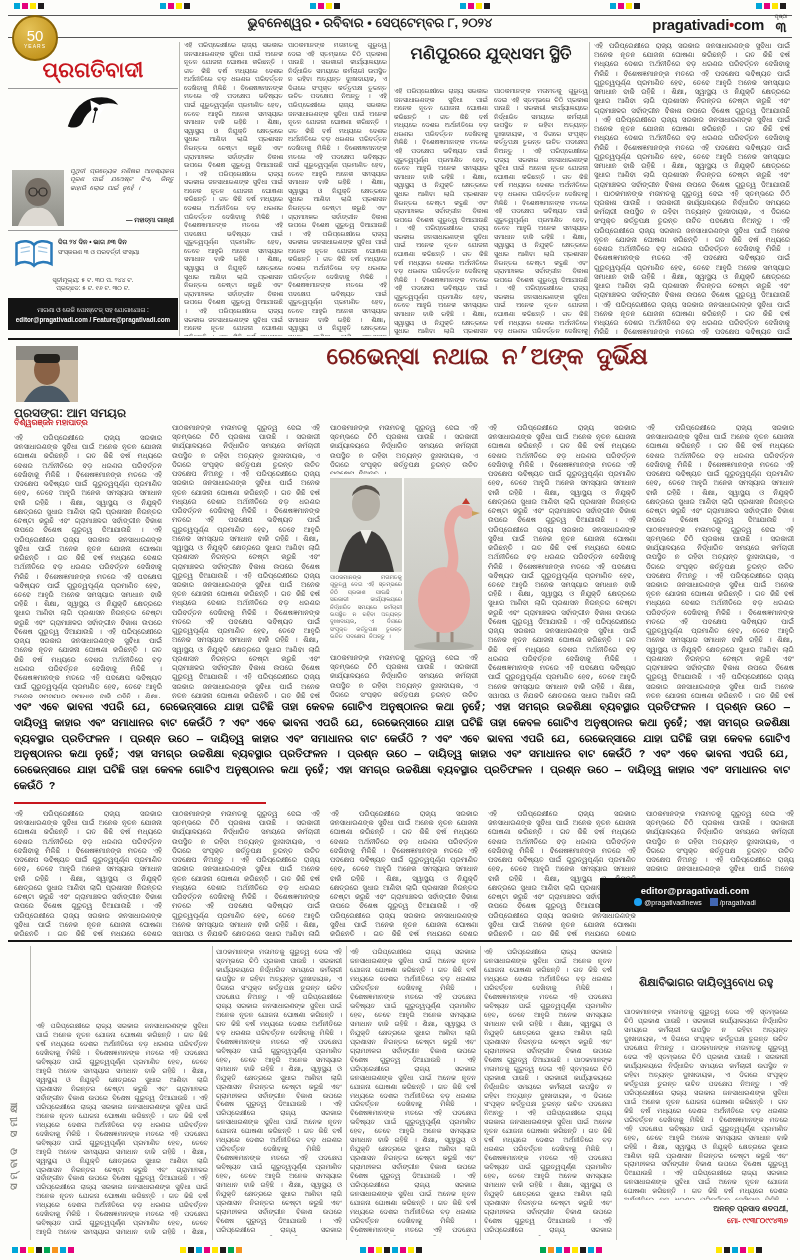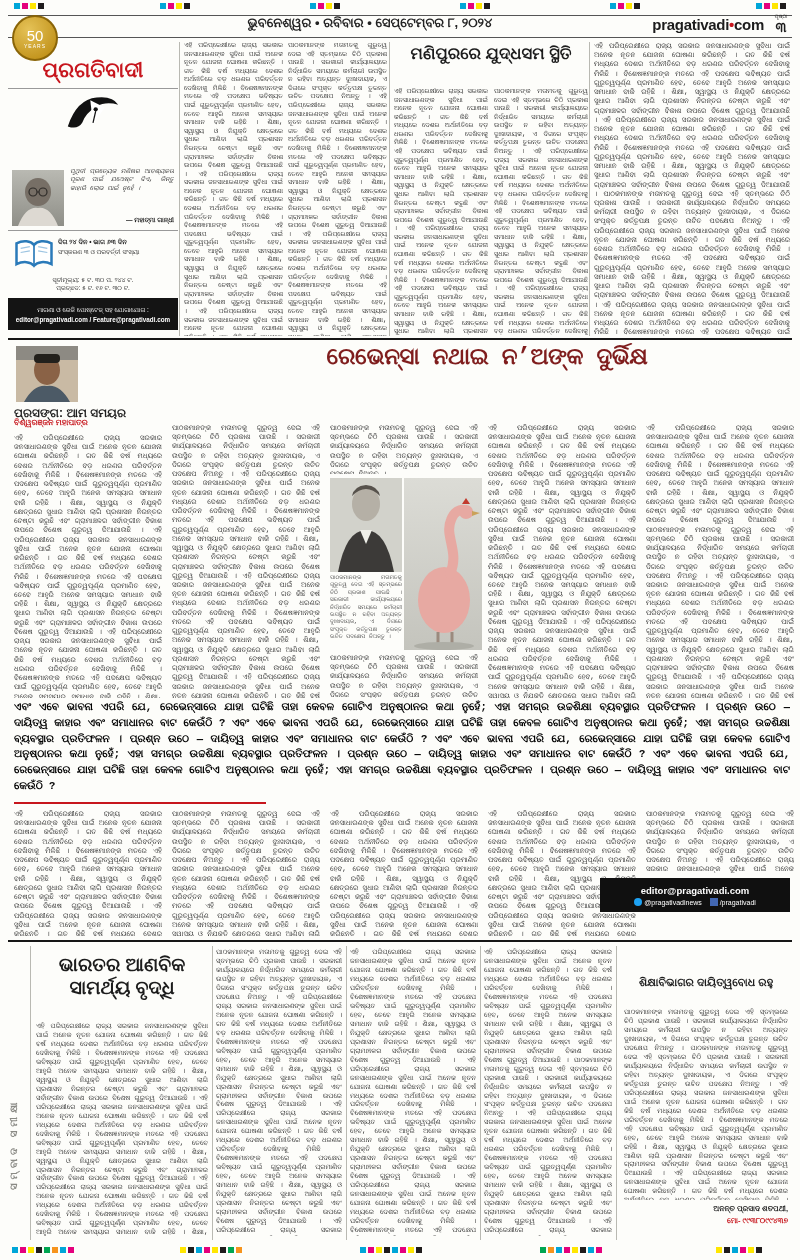--- a/index.html
+++ b/index.html
@@ -259,21 +259,20 @@
       &nbsp;&nbsp;
       <span class="ic" style="background:#4267B2;"></span><span>/pragativadi</span>
     </div>
   </div>
 
   <div class="hr2" style="left:8px;top:940px;width:784px;"></div>
 
   <div class="abs vert" style="left:8px;top:1000px;height:190px;font-size:10px;">ସମ୍ବାଦ ସମୀକ୍ଷା</div>
   <div class="vr" style="left:30px;top:946px;height:294px;"></div>
 
-  <div class="abs ctr b" style="left:36px;top:954px;width:172px;font-size:19px;line-height:1.2;">ଭାରତର ଆଣବିକ ସାମର୍ଥ୍ୟ ବୃଦ୍ଧି</div>
   <div class="abs col" style="left:36px;top:1022px;width:172px;height:214px;font-size:6.8px;">
     <span>ଏହି ପରିପ୍ରେକ୍ଷୀରେ ରାଜ୍ୟ ସରକାର ଜନସାଧାରଣଙ୍କ ସୁବିଧା ପାଇଁ ଅନେକ ନୂତନ ଯୋଜନା ଘୋଷଣା କରିଛନ୍ତି । ଗତ କିଛି ବର୍ଷ ମଧ୍ୟରେ ଦେଶର ଅର୍ଥନୀତିରେ ବଡ଼ ଧରଣର ପରିବର୍ତ୍ତନ ଦେଖିବାକୁ ମିଳିଛି । ବିଶେଷଜ୍ଞମାନଙ୍କ ମତରେ ଏହି ପଦକ୍ଷେପ ଭବିଷ୍ୟତ ପାଇଁ ଗୁରୁତ୍ୱପୂର୍ଣ୍ଣ ପ୍ରମାଣିତ ହେବ, ତେବେ ଆହୁରି ଅନେକ ସମସ୍ୟାର ସମାଧାନ ବାକି ରହିଛି । ଶିକ୍ଷା, ସ୍ୱାସ୍ଥ୍ୟ ଓ ନିଯୁକ୍ତି କ୍ଷେତ୍ରରେ ସୁଧାର ଆଣିବା ଲାଗି ପ୍ରଶାସନ ନିରନ୍ତର ଚେଷ୍ଟା କରୁଛି ଏବଂ ଗ୍ରାମାଞ୍ଚଳର ସର୍ବାଙ୍ଗୀନ ବିକାଶ ଉପରେ ବିଶେଷ ଗୁରୁତ୍ୱ ଦିଆଯାଉଛି । ଏହି ପରିପ୍ରେକ୍ଷୀରେ ରାଜ୍ୟ ସରକାର ଜନସାଧାରଣଙ୍କ ସୁବିଧା ପାଇଁ ଅନେକ ନୂତନ ଯୋଜନା ଘୋଷଣା କରିଛନ୍ତି । ଗତ କିଛି ବର୍ଷ ମଧ୍ୟରେ ଦେଶର ଅର୍ଥନୀତିରେ ବଡ଼ ଧରଣର ପରିବର୍ତ୍ତନ ଦେଖିବାକୁ ମିଳିଛି । ବିଶେଷଜ୍ଞମାନଙ୍କ ମତରେ ଏହି ପଦକ୍ଷେପ ଭବିଷ୍ୟତ ପାଇଁ ଗୁରୁତ୍ୱପୂର୍ଣ୍ଣ ପ୍ରମାଣିତ ହେବ, ତେବେ ଆହୁରି ଅନେକ ସମସ୍ୟାର ସମାଧାନ ବାକି ରହିଛି । ଶିକ୍ଷା, ସ୍ୱାସ୍ଥ୍ୟ ଓ ନିଯୁକ୍ତି କ୍ଷେତ୍ରରେ ସୁଧାର ଆଣିବା ଲାଗି ପ୍ରଶାସନ ନିରନ୍ତର ଚେଷ୍ଟା କରୁଛି ଏବଂ ଗ୍ରାମାଞ୍ଚଳର ସର୍ବାଙ୍ଗୀନ ବିକାଶ ଉପରେ ବିଶେଷ ଗୁରୁତ୍ୱ ଦିଆଯାଉଛି । ଏହି ପରିପ୍ରେକ୍ଷୀରେ ରାଜ୍ୟ ସରକାର ଜନସାଧାରଣଙ୍କ ସୁବିଧା ପାଇଁ ଅନେକ ନୂତନ ଯୋଜନା ଘୋଷଣା କରିଛନ୍ତି । ଗତ କିଛି ବର୍ଷ ମଧ୍ୟରେ ଦେଶର ଅର୍ଥନୀତିରେ ବଡ଼ ଧରଣର ପରିବର୍ତ୍ତନ ଦେଖିବାକୁ ମିଳିଛି । ବିଶେଷଜ୍ଞମାନଙ୍କ ମତରେ ଏହି ପଦକ୍ଷେପ ଭବିଷ୍ୟତ ପାଇଁ ଗୁରୁତ୍ୱପୂର୍ଣ୍ଣ ପ୍ରମାଣିତ ହେବ, ତେବେ ଆହୁରି ଅନେକ ସମସ୍ୟାର ସମାଧାନ ବାକି ରହିଛି । ଶିକ୍ଷା, ସ୍ୱାସ୍ଥ୍ୟ ଓ ନିଯୁକ୍ତି କ୍ଷେତ୍ରରେ ସୁଧାର ଆଣିବା ଲାଗି ପ୍ରଶାସନ ନିରନ୍ତର ଚେଷ୍ଟା କରୁଛି ଏବଂ ଗ୍ରାମାଞ୍ଚଳର ସର୍ବାଙ୍ଗୀନ ବିକାଶ ଉପରେ ବିଶେଷ ଗୁରୁତ୍ୱ ଦିଆଯାଉଛି ।</span>
   </div>
 
   <div class="vr" style="left:212px;top:946px;height:294px;"></div>
   <div class="vr" style="left:346px;top:946px;height:294px;"></div>
   <div class="vr" style="left:480px;top:946px;height:294px;"></div>
   <div class="vr" style="left:616px;top:946px;height:294px;"></div>
 
   <div class="abs col" style="left:216px;top:948px;width:126px;height:288px;font-size:6.8px;">

